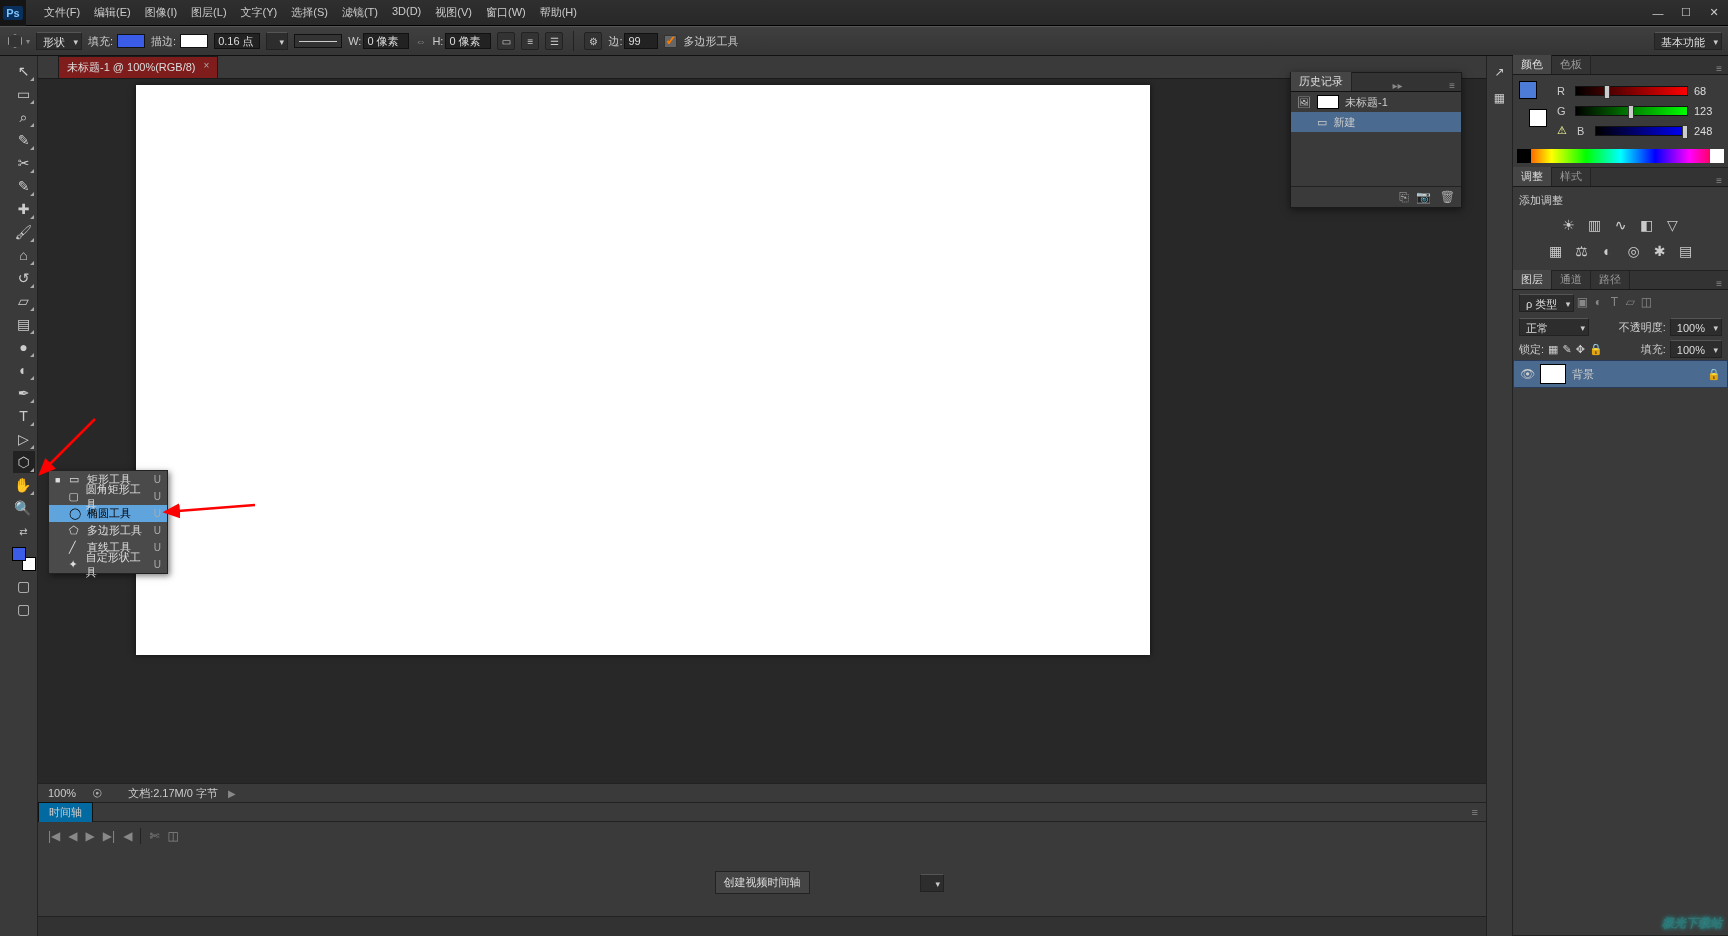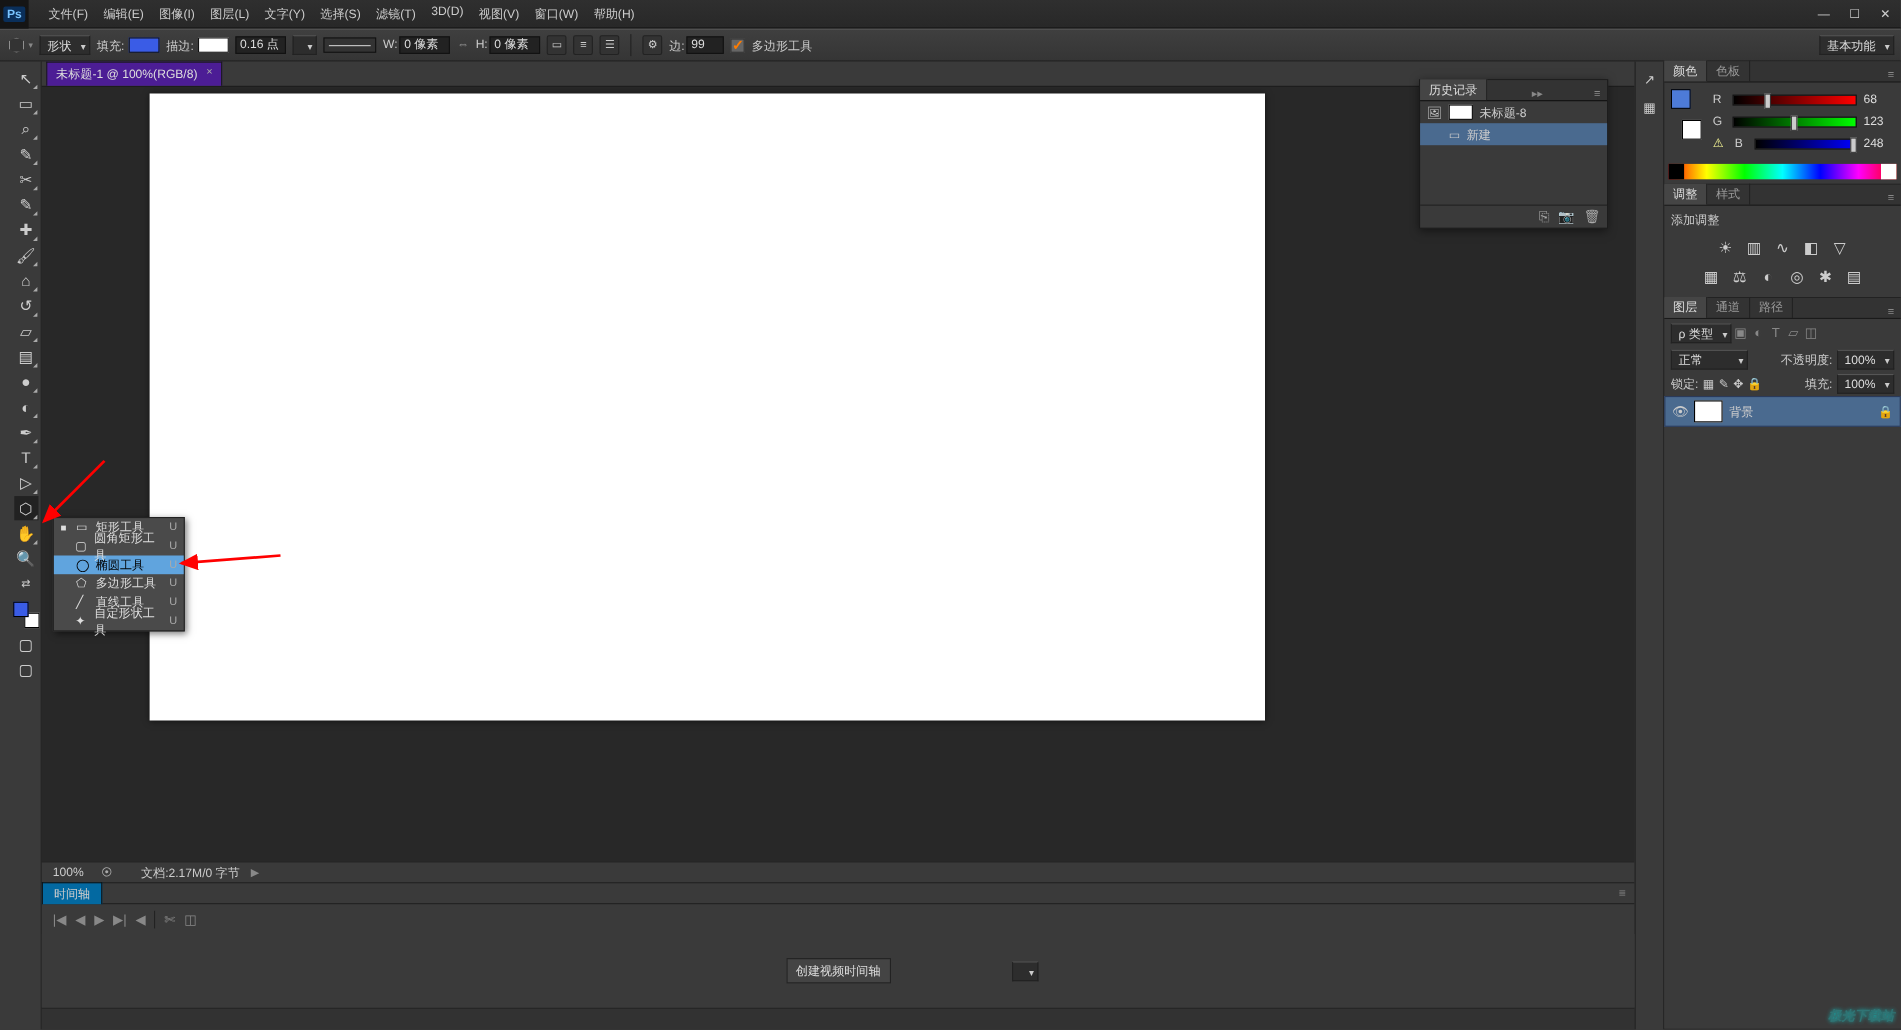--- a/index.html
+++ b/index.html
@@ -40,21 +40,21 @@
 .tool { width:22px; height:22px; display:flex;align-items:center;justify-content:center;color:#ccc;font-size:14px;position:relative;}
 .tool.sel{background:#222;}
 .tool .corner{position:absolute;right:1px;bottom:1px;width:0;height:0;border-right:4px solid #aaa;border-top:4px solid transparent;}
 .fgbg { width:24px;height:24px; position:relative; margin-top:4px;}
 .fgbg .bg{position:absolute;right:0;bottom:0;width:14px;height:14px;background:#fff;border:1px solid #000;}
 .fgbg .fg{position:absolute;left:0;top:0;width:14px;height:14px;background:#3a5ce6;border:1px solid #000;}
 .smalltool{width:16px;height:16px;margin-top:6px;}
 
 .center { flex:1; display:flex; flex-direction:column; background:#282828; min-width:0;}
 .doctabs { height:23px; background:#3a3a3a;border-bottom:1px solid #1a1a1a;display:flex;align-items:flex-end;}
-.doctab { background:#4c1d95; border:1px solid #1a1a1a;border-bottom:none; padding:3px 8px; margin-left:4px; font-size:11px; color:#ddd; display:flex; gap:8px; }
+.doctab { background:#7f1d1d; border:1px solid #1a1a1a;border-bottom:none; padding:3px 8px; margin-left:20px; font-size:11px; color:#ddd; display:flex; gap:8px; }
 .doctab .x{font-size:10px;color:#aaa;}
 .canvasArea { flex:1; background:#282828; position:relative; overflow:hidden;}
 .canvas { position:absolute; top:6px; left:98px; width:1014px; height:570px; background:#fff; box-shadow:0 0 6px rgba(0,0,0,.6);}
 .status { height:19px;width:100%;background:#3a3a3a;border-top:1px solid #222;display:flex;align-items:center;font-size:11px;color:#ccc;}
 .status .zoomv{padding:0 10px;}
 .status .navx{font-size:10px;color:#aaa;padding:0 6px;}
 .status .docsize{padding-left:20px;}
 .status .rtarrow{margin-left:10px;font-size:10px;color:#888;}
 
 .timeline { background:#3a3a3a; border-top:1px solid #222;}
@@ -388,21 +388,21 @@
 
 <div class="history">
   <div class="ptabs">
     <span class="ptab active">历史记录</span>
     <span class="menu">▸▸</span>
     <span class="menu">≡</span>
   </div>
   <div class="hitem">
     <span>🖼</span>
     <div style="width:22px;height:14px;background:#fff;border:1px solid #000;"></div>
-    <span>未标题-8</span>
+    <span>未标题-1</span>
   </div>
   <div class="hitem hl">
     <span style="width:14px;"></span>
     <span>▭</span>
     <span>新建</span>
   </div>
   <div style="height:54px;"></div>
   <div class="hfoot">
     <span>⎘</span>
     <span>📷</span>

